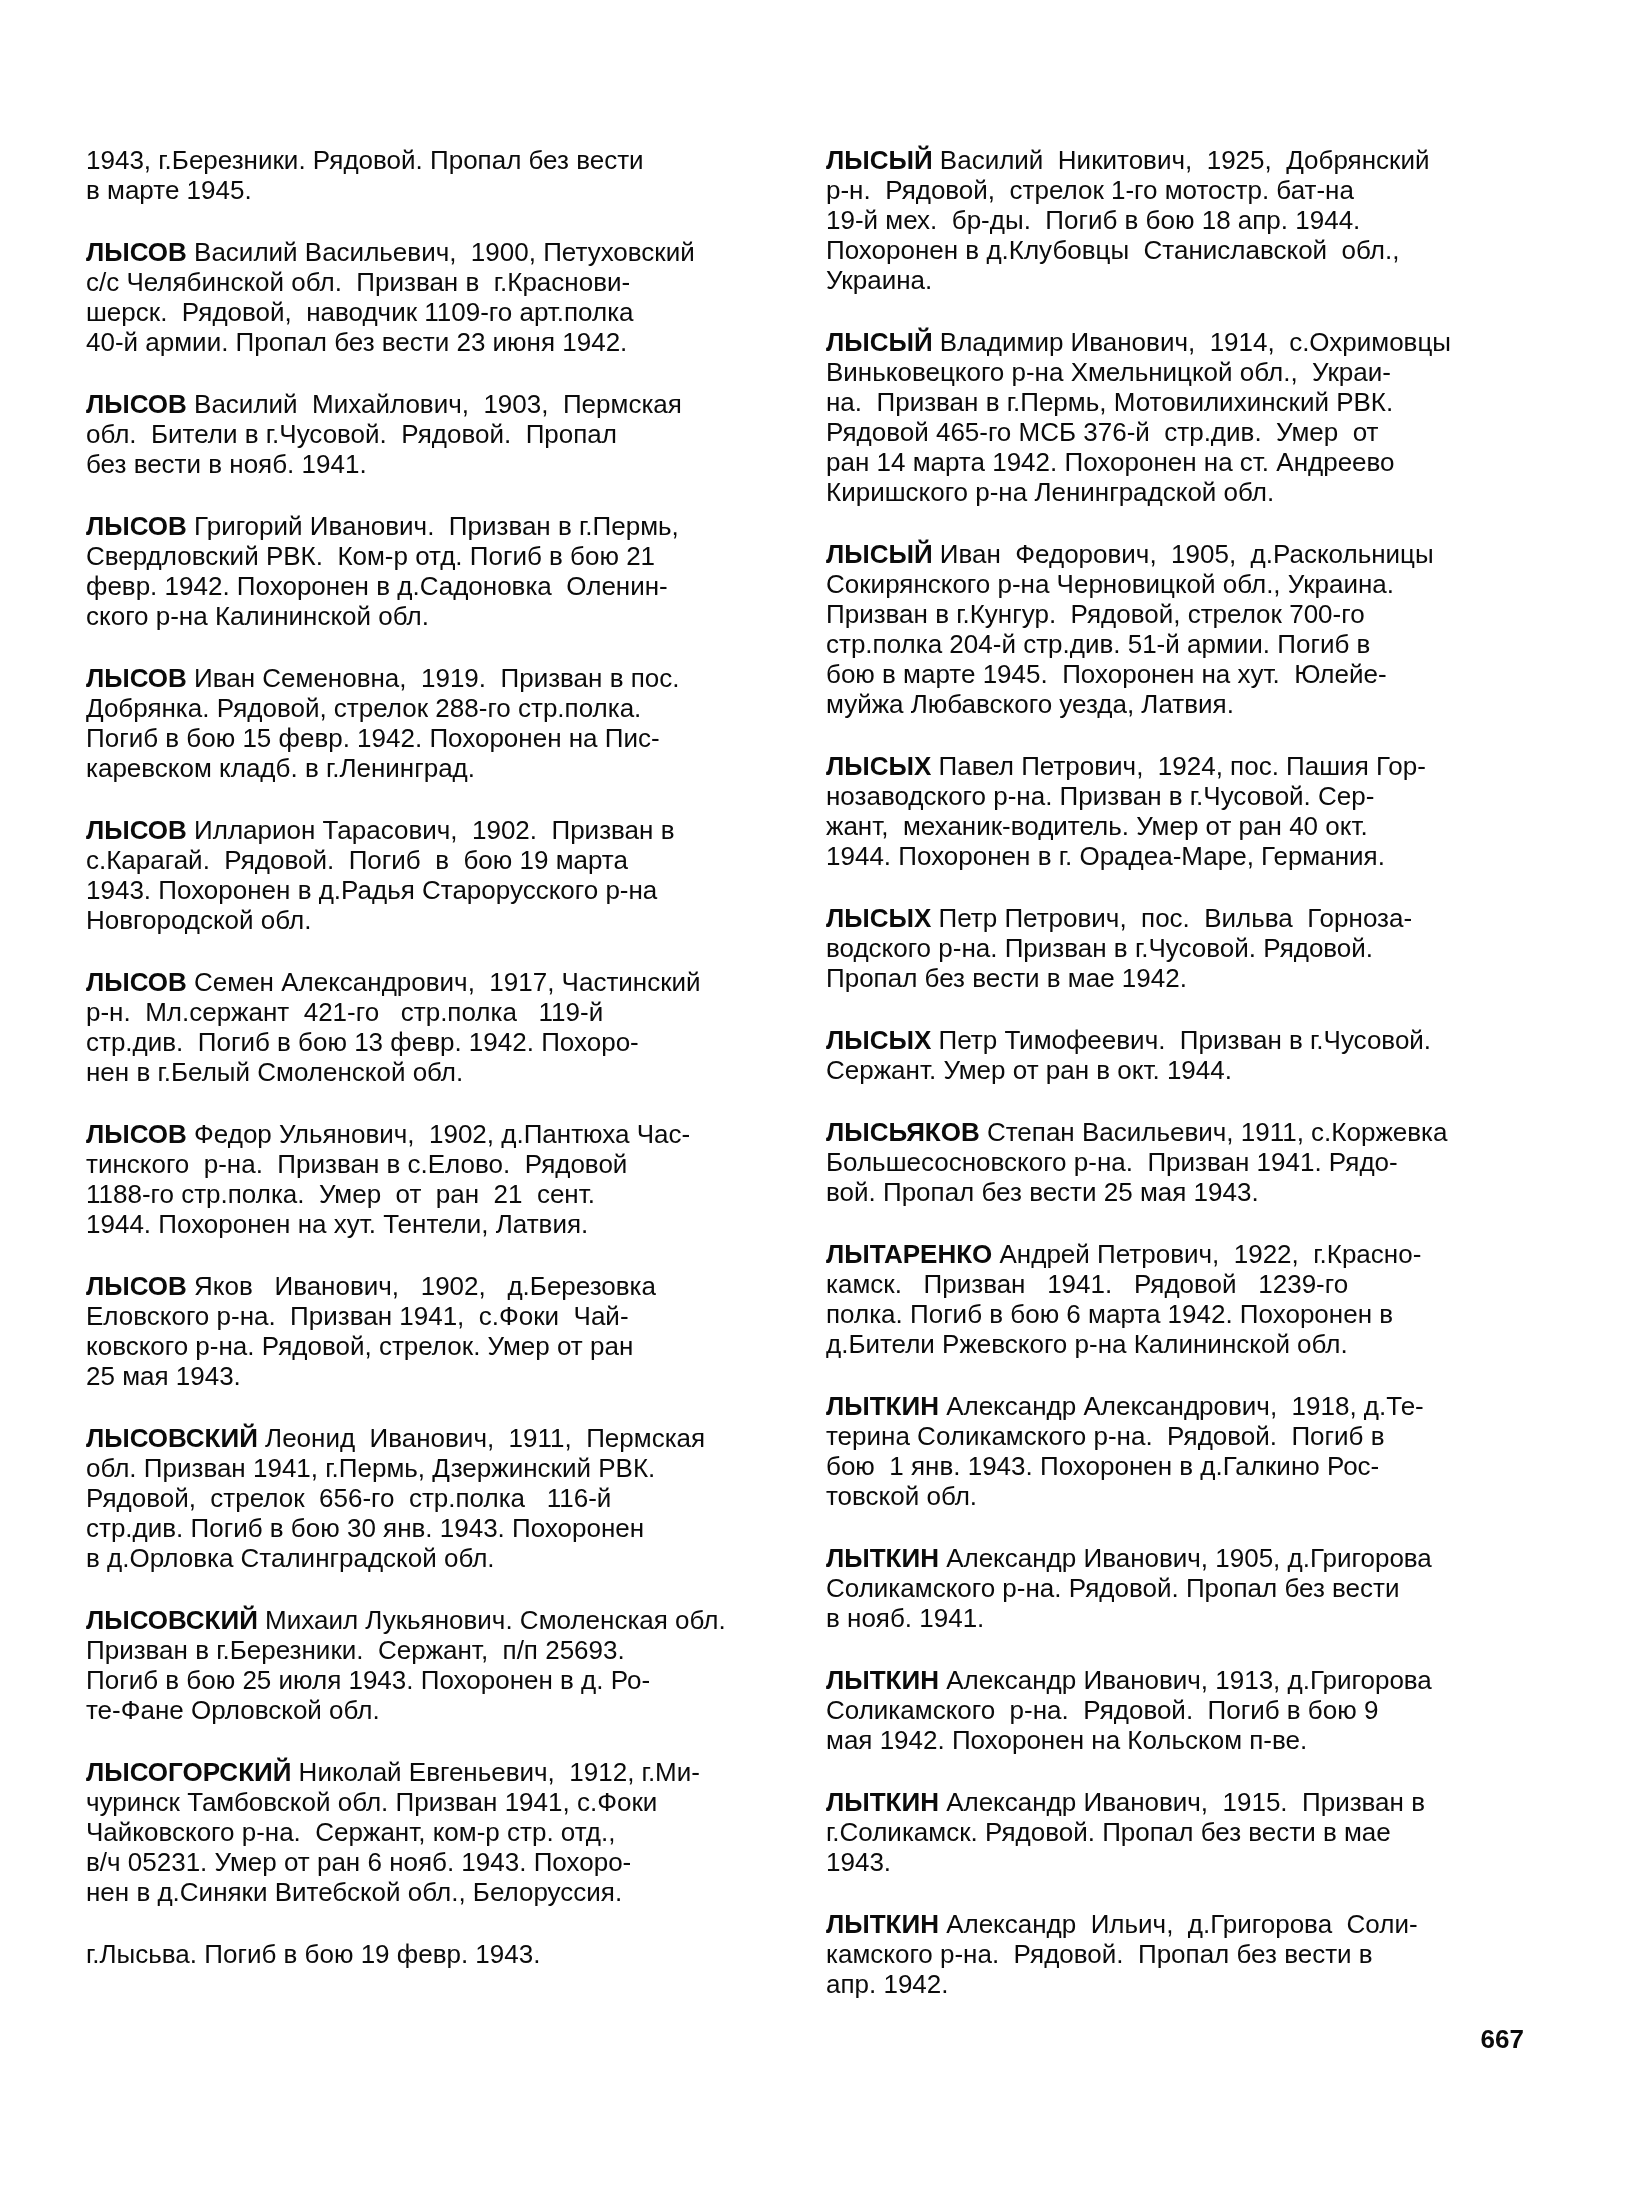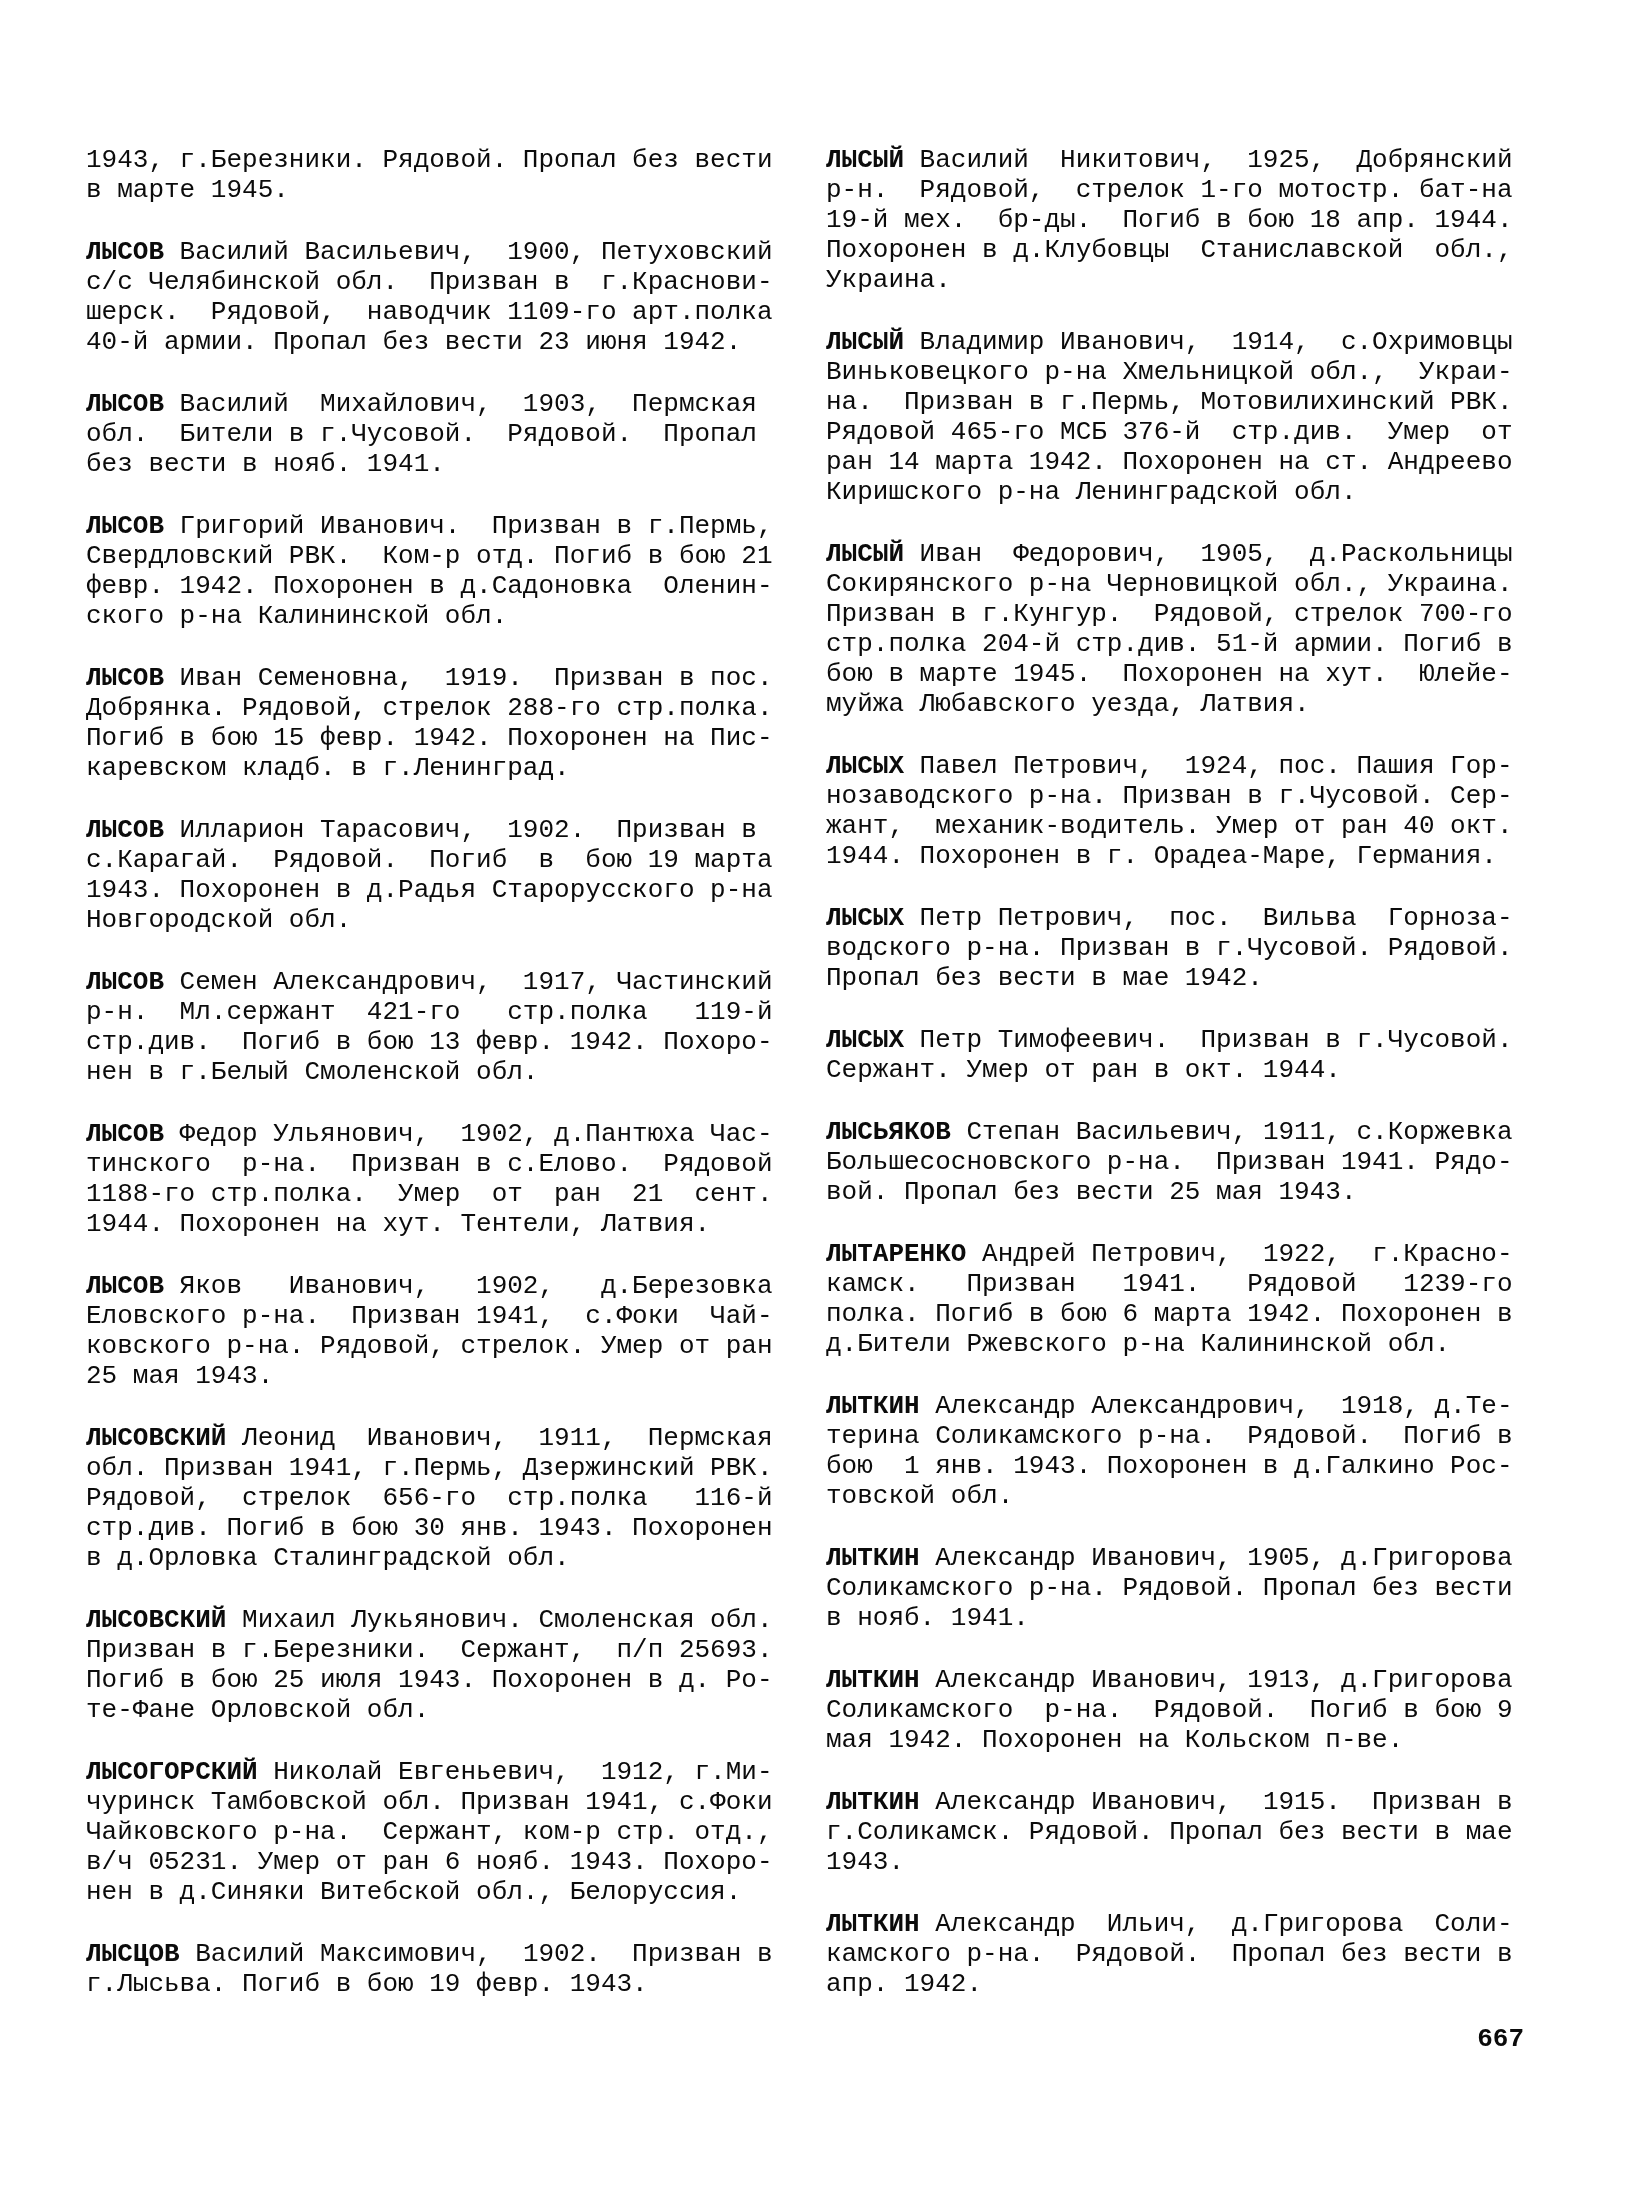--- a/index.html
+++ b/index.html
@@ -6,21 +6,21 @@
     margin: 0;
     padding: 0;
     background: #e8e8e8;
   }
   .page {
     position: relative;
     width: 1651px;
     height: 2205px;
     background: #ffffff;
     overflow: hidden;
-    font-family: Liberation Mono, monospace;
+    font-family: Liberation Sans, sans-serif;
     color: #0b0b0b;
   }
   .column {
     position: absolute;
     top: 145px;
     width: 732px;
     font-size: 26px;
     line-height: 30px;
     font-weight: normal;
     letter-spacing: 0;
@@ -112,21 +112,20 @@
         <div class="line">те-Фане Орловской обл.</div>
       </div>
       <div class="entry">
         <div class="line"><b>ЛЫСОГОРСКИЙ</b> Николай Евгеньевич,  1912, г.Ми-</div>
         <div class="line">чуринск Тамбовской обл. Призван 1941, с.Фоки</div>
         <div class="line">Чайковского р-на.  Сержант, ком-р стр. отд.,</div>
         <div class="line">в/ч 05231. Умер от ран 6 нояб. 1943. Похоро-</div>
         <div class="line">нен в д.Синяки Витебской обл., Белоруссия.</div>
       </div>
       <div class="entry">
-        <div class="line"><b>ЛЫСЦОВ</b> Василий Максимович,  1902.  Призван в</div>
         <div class="line">г.Лысьва. Погиб в бою 19 февр. 1943.</div>
       </div>
     </div>
   <div class="column" id="col-right">
       <div class="entry">
         <div class="line"><b>ЛЫСЫЙ</b> Василий  Никитович,  1925,  Добрянский</div>
         <div class="line">р-н.  Рядовой,  стрелок 1-го мотостр. бат-на</div>
         <div class="line">19-й мех.  бр-ды.  Погиб в бою 18 апр. 1944.</div>
         <div class="line">Похоронен в д.Клубовцы  Станиславской  обл.,</div>
         <div class="line">Украина.</div>

